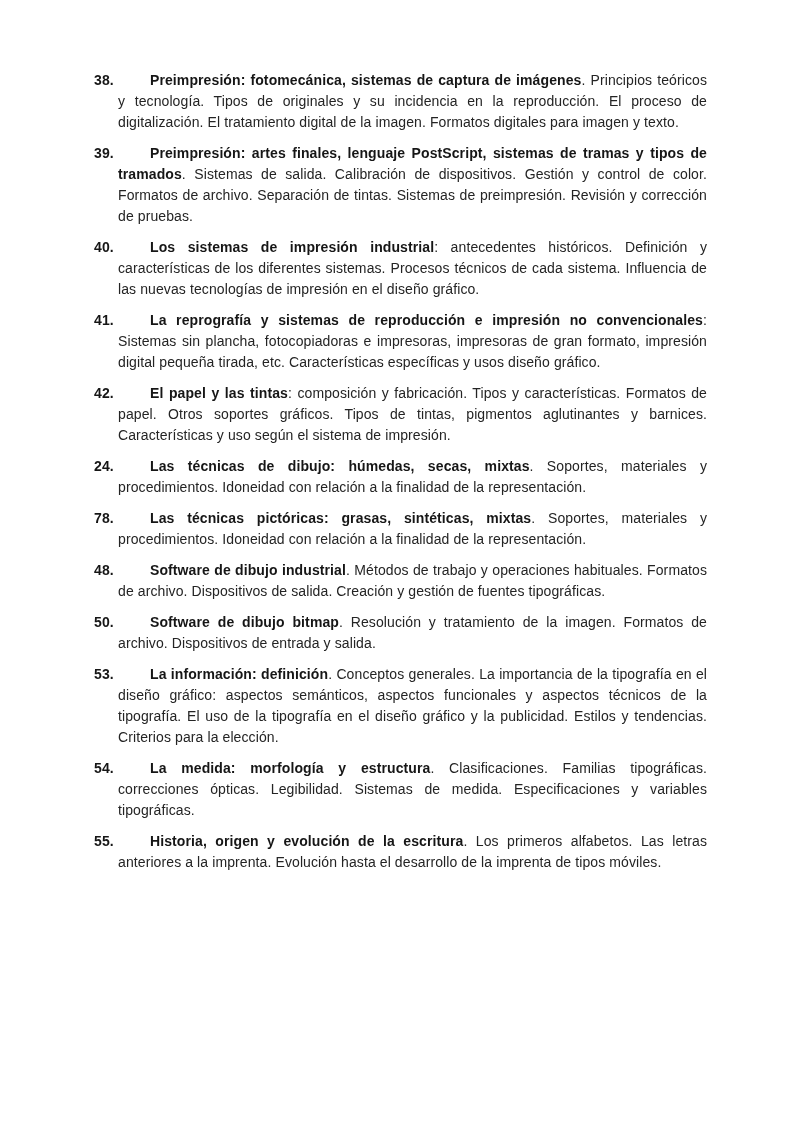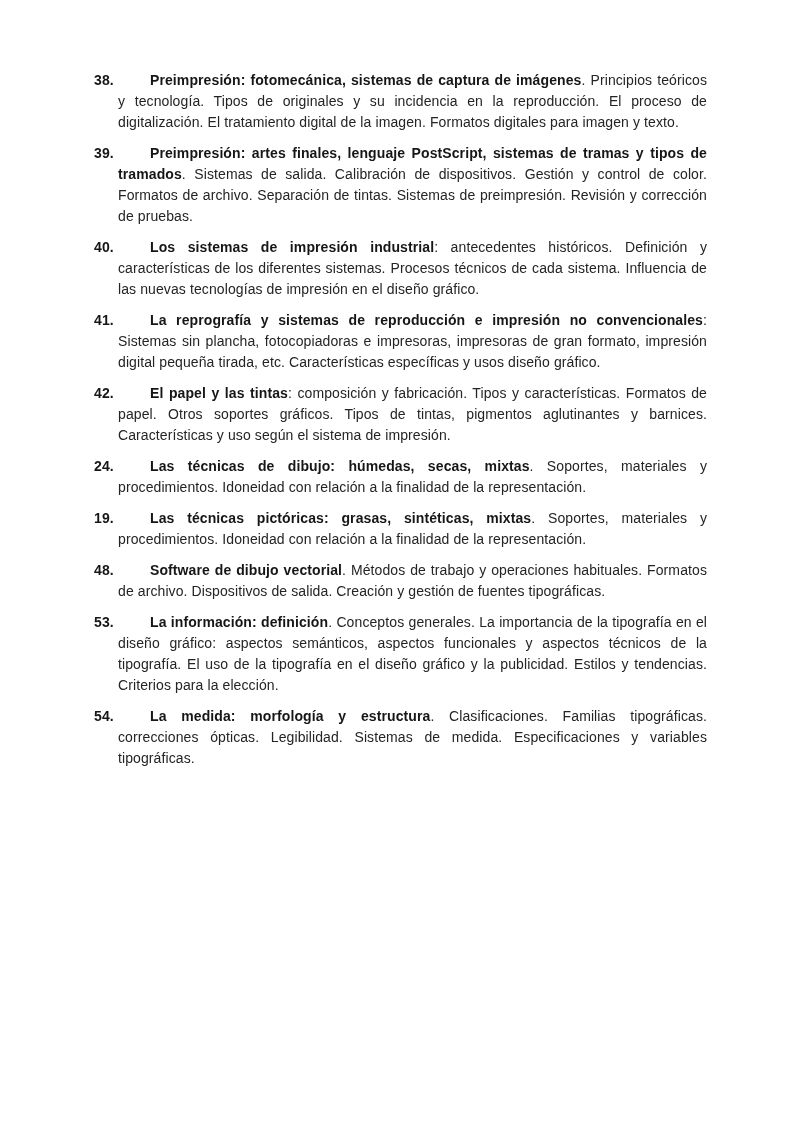--- a/index.html
+++ b/index.html
@@ -60,25 +60,27 @@
 
   <p class="item"><span class="num">40.</span><span class="title">Los sistemas de impresión industrial</span><span class="body">: antecedentes históricos. Definición y características de los diferentes sistemas. Procesos técnicos de cada sistema. Influencia de las nuevas tecnologías de impresión en el diseño gráfico.</span></p>
 
   <p class="item"><span class="num">41.</span><span class="title">La reprografía y sistemas de reproducción e impresión no convencionales</span><span class="body">: Sistemas sin plancha, fotocopiadoras e impresoras, impresoras de gran formato, impresión digital pequeña tirada, etc. Características específicas y usos diseño gráfico.</span></p>
 
   <p class="item"><span class="num">42.</span><span class="title">El papel y las tintas</span><span class="body">: composición y fabricación. Tipos y características. Formatos de papel. Otros soportes gráficos. Tipos de tintas, pigmentos aglutinantes y barnices. Características y uso según el sistema de impresión.</span></p>
 
 
   <p class="item"><span class="num">24.</span><span class="title">Las técnicas de dibujo: húmedas, secas, mixtas</span><span class="body">. Soportes, materiales y procedimientos. Idoneidad con relación a la finalidad de la representación.</span></p>
 
-  <p class="item"><span class="num">19.</span><span class="title">Las técnicas pictóricas: grasas, sintéticas, mixtas</span><span class="body">. Soportes, materiales y procedimientos. Idoneidad con relación a la finalidad de la representación.</span></p>
+  <p class="item"><span class="num">78.</span><span class="title">Las técnicas pictóricas: grasas, sintéticas, mixtas</span><span class="body">. Soportes, materiales y procedimientos. Idoneidad con relación a la finalidad de la representación.</span></p>
 
-  <p class="item"><span class="num">48.</span><span class="title">Software de dibujo vectorial</span><span class="body">. Métodos de trabajo y operaciones habituales. Formatos de archivo. Dispositivos de salida. Creación y gestión de fuentes tipográficas.</span></p>
+  <p class="item"><span class="num">48.</span><span class="title">Software de dibujo industrial</span><span class="body">. Métodos de trabajo y operaciones habituales. Formatos de archivo. Dispositivos de salida. Creación y gestión de fuentes tipográficas.</span></p>
 
 
+  <p class="item"><span class="num">50.</span><span class="title">Software de dibujo bitmap</span><span class="body">. Resolución y tratamiento de la imagen. Formatos de archivo. Dispositivos de entrada y salida.</span></p>
 
 
   <p class="item"><span class="num">53.</span><span class="title">La información: definición</span><span class="body">. Conceptos generales. La importancia de la tipografía en el diseño gráfico: aspectos semánticos, aspectos funcionales y aspectos técnicos de la tipografía. El uso de la tipografía en el diseño gráfico y la publicidad. Estilos y tendencias. Criterios para la elección.</span></p>
 
   <p class="item"><span class="num">54.</span><span class="title">La medida: morfología y estructura</span><span class="body">. Clasificaciones. Familias tipográficas. correcciones ópticas. Legibilidad. Sistemas de medida. Especificaciones y variables tipográficas.</span></p>
 
+  <p class="item"><span class="num">55.</span><span class="title">Historia, origen y evolución de la escritura</span><span class="body">. Los primeros alfabetos. Las letras anteriores a la imprenta. Evolución hasta el desarrollo de la imprenta de tipos móviles.</span></p>
 </section>
 </main>
 
 </body></html>

